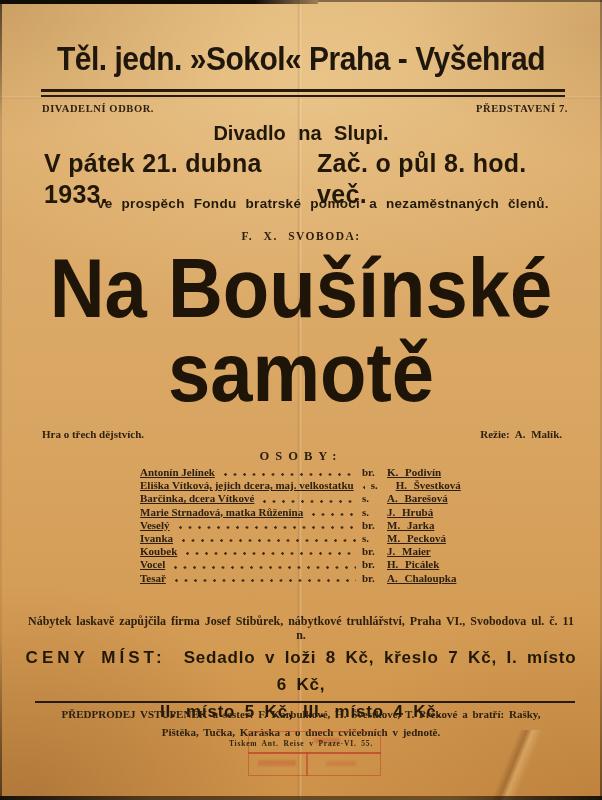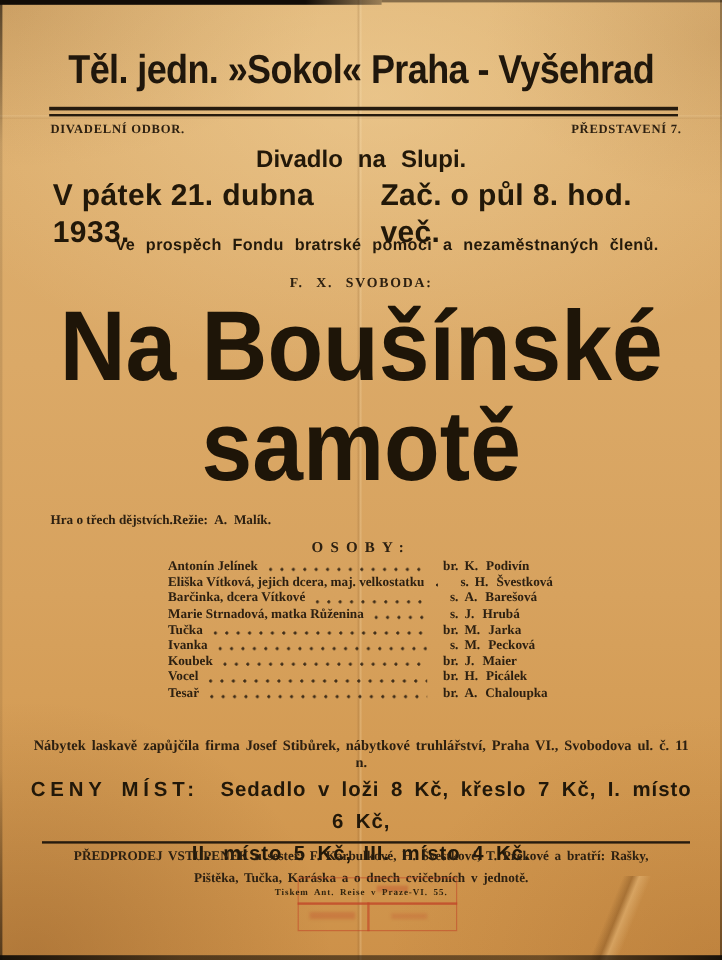--- a/index.html
+++ b/index.html
@@ -38,33 +38,33 @@
             font-weight:bold;font-size:10.5px;line-height:14px;letter-spacing:.6px;color:#2d2011;}
   .venue{top:120px;font-family:"Liberation Sans",sans-serif;font-weight:bold;font-size:20px;line-height:27px;word-spacing:7px;color:#221809;}
   .date-row{top:148px;left:44px;right:33px;display:flex;justify-content:space-between;
             font-family:"Liberation Sans",sans-serif;font-weight:bold;font-size:25px;line-height:31px;letter-spacing:.3px;color:#221809;}
   .benefit{top:195px;font-family:"Liberation Sans",sans-serif;font-weight:bold;font-size:13.5px;line-height:18px;word-spacing:5px;letter-spacing:.3px;color:#241a0b;padding-left:43px;}
   .author{top:229px;font-weight:bold;font-size:11.5px;line-height:15px;letter-spacing:1.5px;word-spacing:6px;color:#2d2011;}
 
   .title{top:247px;font-family:"Liberation Sans",sans-serif;font-weight:bold;color:#1e1508;}
   .title div{font-size:76px;line-height:84px;transform:scaleY(1.09);letter-spacing:0px;}
 
-  .info-row{top:427px;left:42px;right:40px;display:flex;justify-content:flex-start;
+  .info-row{top:427px;left:42px;right:40px;display:flex;justify-content:space-between;
             font-weight:bold;font-size:11px;line-height:15px;color:#2d2011;}
   .director{word-spacing:3px;}
   .osoby{top:448px;font-weight:bold;font-size:12.5px;line-height:16px;letter-spacing:6px;color:#2d2011;}
 
   .cast{top:466px;left:140px;width:348px;font-weight:bold;font-size:11px;color:#2d2011;}
-  .cast-row{display:flex;align-items:baseline;height:13.2px;white-space:nowrap;}
+  .cast-row{display:flex;align-items:baseline;height:13.2px;white-space:nowrap;text-decoration:underline;}
   .role{flex:0 0 auto;}
   .leader{flex:1 1 0;min-width:2px;align-self:flex-end;height:3px;margin:0 6px 3px 9px;
     background-image:radial-gradient(circle at 1.5px 1.5px, rgba(45,32,17,.9) 1.05px, rgba(45,32,17,0) 1.5px);
     background-size:9.5px 3px;background-repeat:repeat-x;}
   .actor{flex:0 0 126px;}
-  .pfx{display:inline-block;width:20px;text-align:right;margin-right:5px;}
+  .pfx{display:inline-block;width:20px;text-align:left;margin-right:5px;}
   .nm{word-spacing:4px;text-align:right;}
 
   .furniture{top:614px;left:28px;right:28px;font-weight:bold;font-size:12px;line-height:14px;word-spacing:2px;color:#2d2011;}
   .prices{top:644px;left:18px;right:18px;font-family:"Liberation Sans",sans-serif;font-weight:bold;
           font-size:17px;line-height:27px;word-spacing:4px;letter-spacing:.8px;color:#221809;}
   .prices .plabel{letter-spacing:4px;margin-right:18px;}
   .rule-bottom{top:701px;left:35px;right:27px;height:2px;background:#261b0e;}
   .presale{top:706px;left:36px;right:36px;font-weight:bold;font-size:11px;line-height:17.5px;word-spacing:2px;color:#2d2011;}
   .printer{top:739px;font-weight:bold;font-size:7.5px;line-height:10px;letter-spacing:.8px;word-spacing:2px;color:#33250f;}
 
@@ -137,21 +137,21 @@
       <span class="role">Barčinka, dcera Vítkové</span>
       <span class="leader"></span>
       <span class="actor"><span class="pfx">s.</span><span class="nm">A. Barešová</span></span>
     </div>
     <div class="cast-row">
       <span class="role">Marie Strnadová, matka Růženina</span>
       <span class="leader"></span>
       <span class="actor"><span class="pfx">s.</span><span class="nm">J. Hrubá</span></span>
     </div>
     <div class="cast-row">
-      <span class="role">Tučka</span>
+      <span class="role">Veselý</span>
       <span class="leader"></span>
       <span class="actor"><span class="pfx">br.</span><span class="nm">M. Jarka</span></span>
     </div>
     <div class="cast-row">
       <span class="role">Ivanka</span>
       <span class="leader"></span>
       <span class="actor"><span class="pfx">s.</span><span class="nm">M. Pecková</span></span>
     </div>
     <div class="cast-row">
       <span class="role">Koubek</span>

